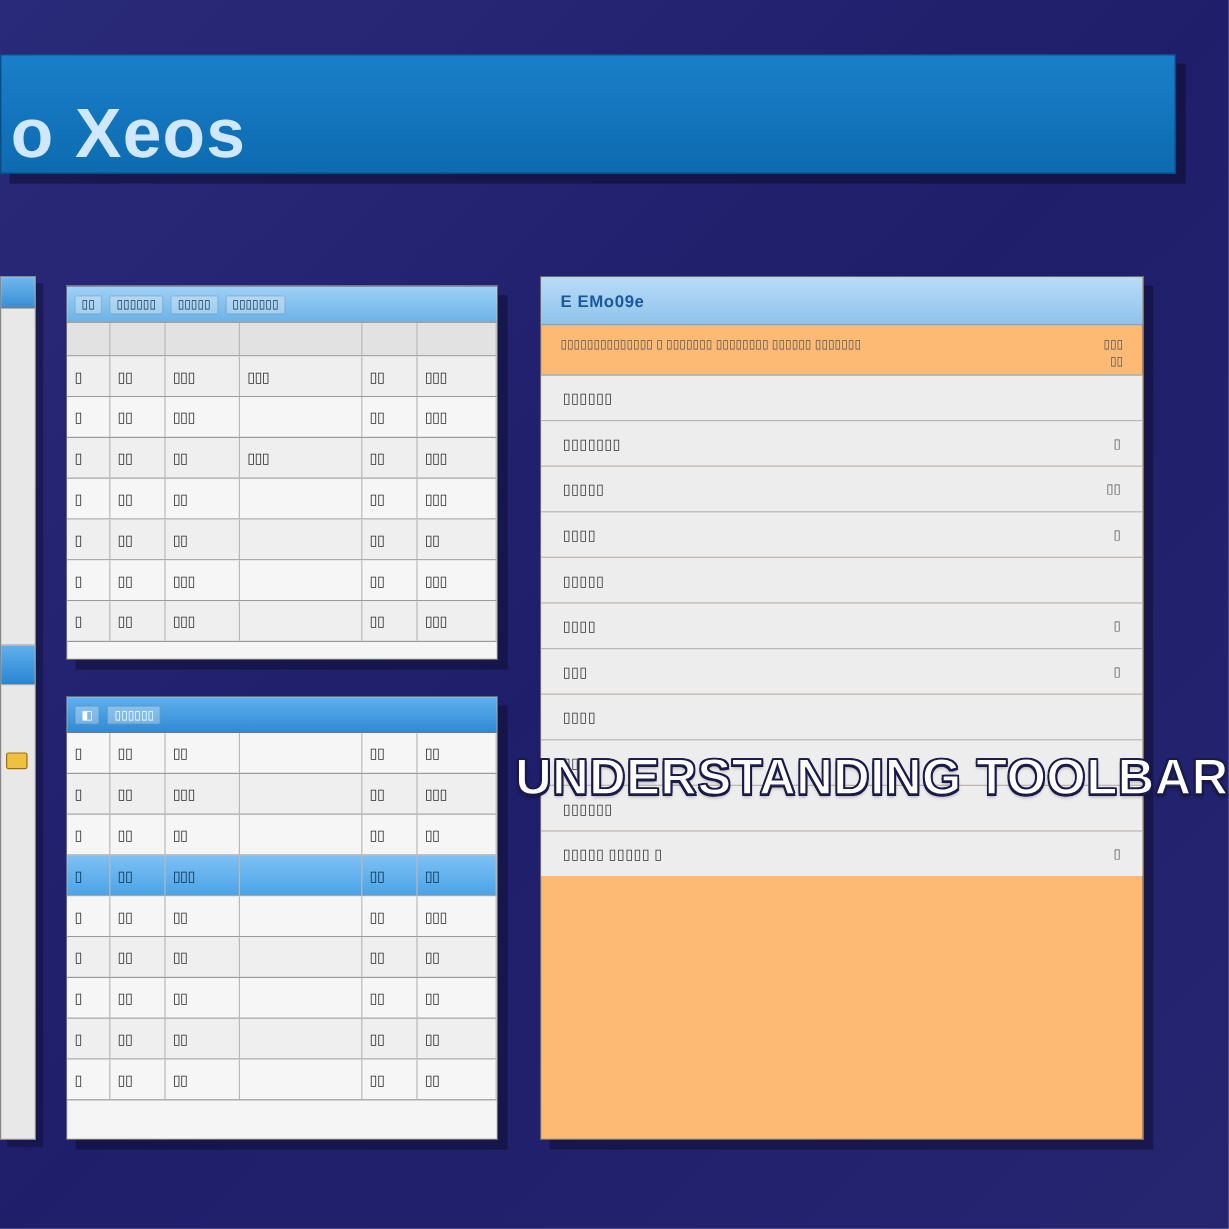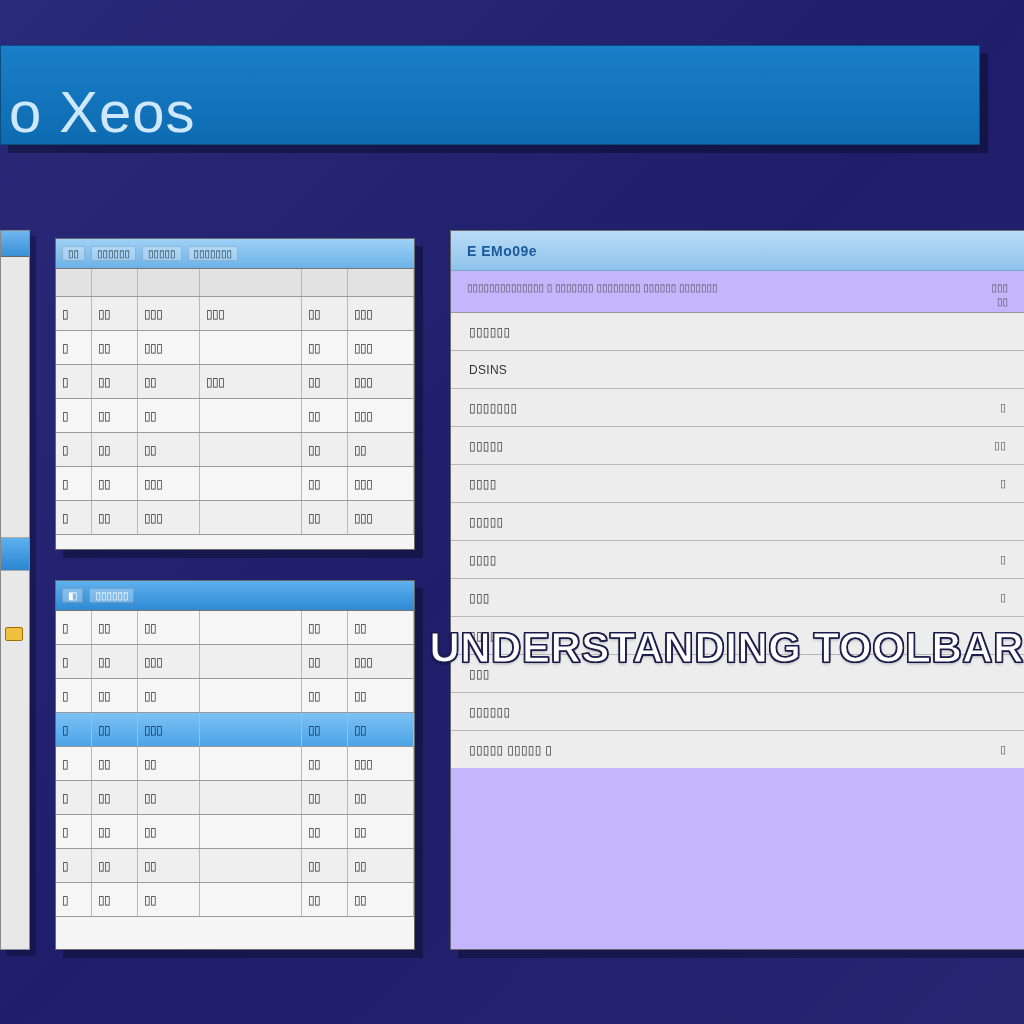--- a/index.html
+++ b/index.html
@@ -19,21 +19,21 @@
     height: 100px;
     background: linear-gradient(180deg, #1a7fc9 0%, #0d6bb0 100%);
     border: 1px solid #0a4d80;
     box-shadow: 8px 8px 0 rgba(10,10,40,0.5);
     display: flex;
     align-items: center;
     padding-left: 8px;
   }
   .title-bar-text {
     font-size: 58px;
-    font-weight: 400;
+    font-weight: 700;
     color: #cfe8ff;
     letter-spacing: 1px;
     margin-top: 33px;
   }
 
   
   .left-sliver {
     position: absolute;
     left: 0;
     top: 230px;
@@ -114,23 +114,23 @@
   .grid-row.hdr-row { background:#e2e2e2; font-weight:600; height:28px; font-size:11px;}
   .cell { padding: 0 6px; border-right: 1px solid #b8b8b8; height:100%; display:flex; align-items:center; overflow:hidden; filter: blur(0.5px); letter-spacing:-0.5px;}
   .c-a{ width:36px;} .c-b{width:46px;} .c-c{width:62px;} .c-d{flex:1;} .c-e{width:46px;} .c-f{width:66px;}
   .grid-row.selected { background: linear-gradient(180deg,#7dc1f5,#4ba3e6); color:#0a2a45;}
 
   
   .settings-panel {
     position: absolute;
     left: 450px;
     top: 230px;
-    width: 575px;
+    width: 503px;
     height: 720px;
-    background: #c4b5fd;
+    background: #fdba74;
     border: 1px solid #6a6a6a;
     box-shadow: 8px 8px 0 rgba(10,10,40,0.45);
   }
   .settings-title {
     height: 40px;
     background: linear-gradient(180deg,#b9dcf7 0%, #8fc3ec 100%);
     border-bottom: 1px solid #7aa6c8;
     color: #1a5a9a;
     font-size: 14px;
     font-weight: 600;
@@ -370,24 +370,20 @@
       <div>▯▯▯</div>
       <div>▯▯</div>
     </div>
   </div>
   <div class="settings-list" id="settingsList">
       <div class="settings-item first">
         <span class="lbl">▯▯▯▯▯▯</span>
         <span class="val"></span>
       </div>
       <div class="settings-item">
-        <span class="lbl">Dsins</span>
-        <span class="val"></span>
-      </div>
-      <div class="settings-item">
         <span class="lbl">▯▯▯▯▯▯▯</span>
         <span class="val">▯</span>
       </div>
       <div class="settings-item">
         <span class="lbl">▯▯▯▯▯</span>
         <span class="val">▯▯</span>
       </div>
       <div class="settings-item">
         <span class="lbl">▯▯▯▯</span>
         <span class="val">▯</span>

